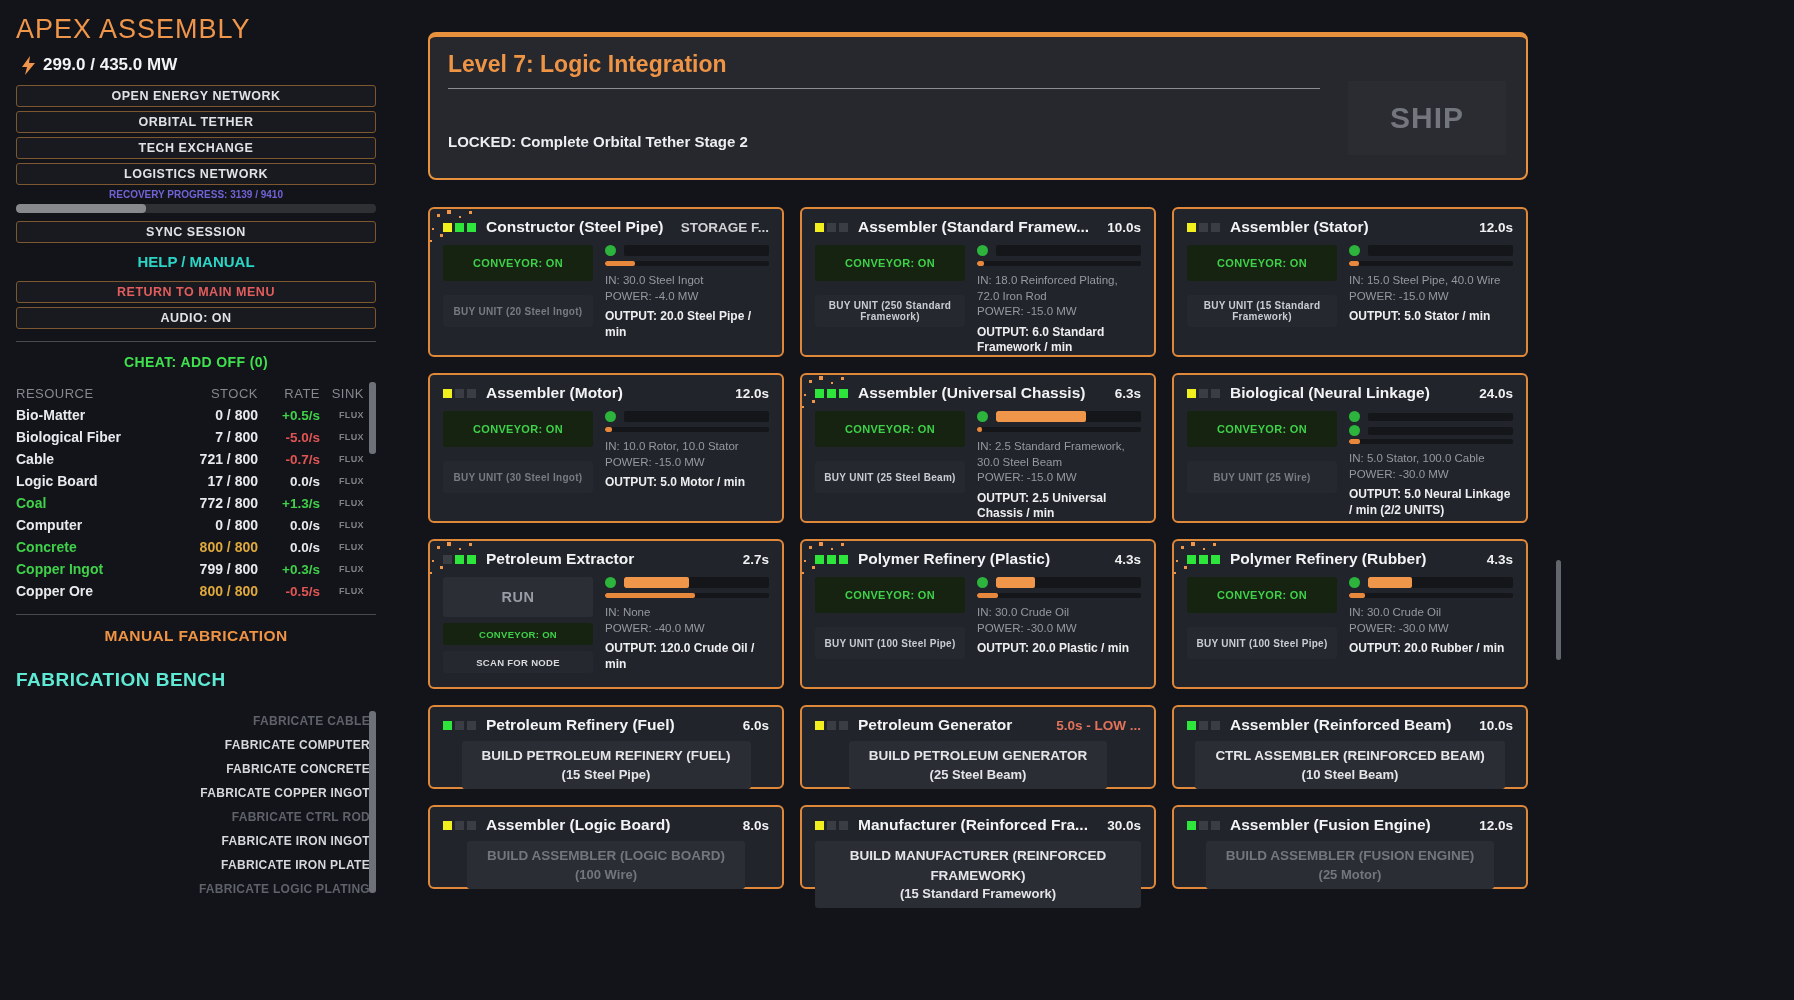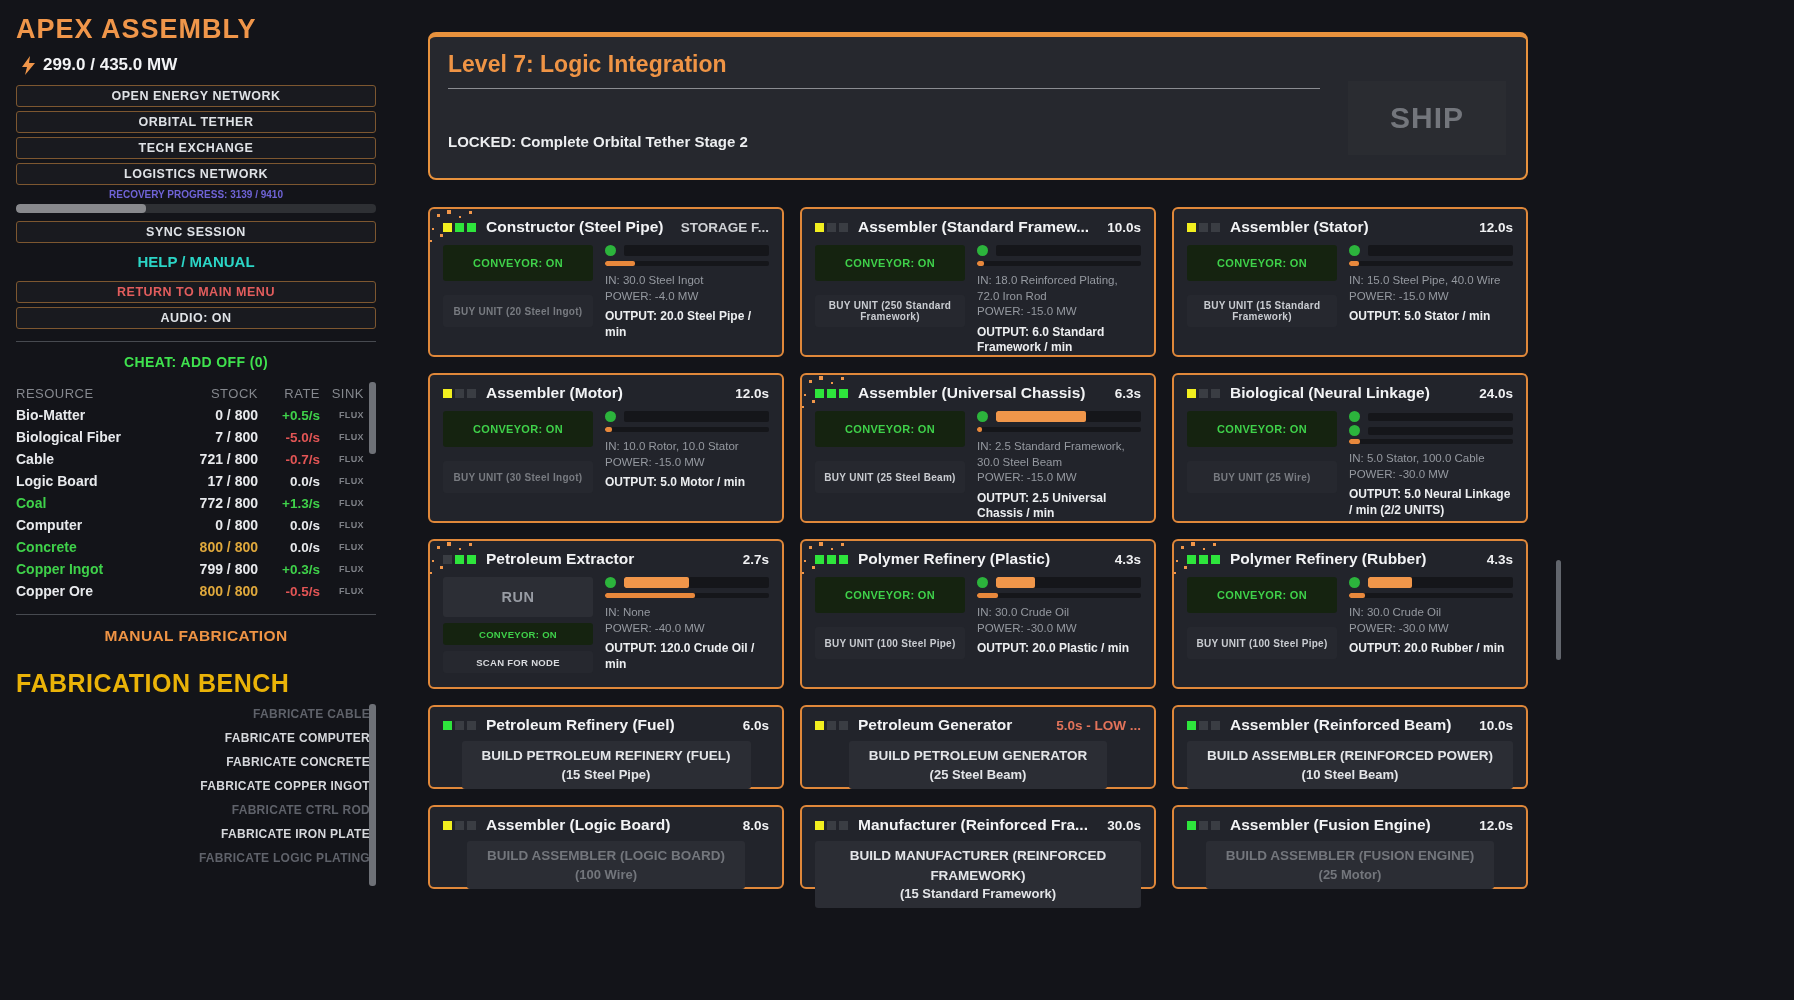--- a/index.html
+++ b/index.html
@@ -1,20 +1,20 @@
 <!DOCTYPE html>
 <html><head>
 <meta charset="utf-8">
 <style>
   html,body{margin:0;padding:0;background:#131419;}
   body{width:1794px;height:1000px;position:relative;overflow:hidden;
        font-family:"Liberation Sans", sans-serif;color:#e8eaed;
        -webkit-font-smoothing:antialiased;}
   .sidebar{position:absolute;left:16px;top:14px;width:360px;}
-  .app-title{font-size:27px;font-weight:bold;color:#f0964a;letter-spacing:1px;margin:0 0 10px 0;}
+  .app-title{font-size:27px;font-weight:normal;color:#f0964a;letter-spacing:1px;margin:0 0 10px 0;}
   .power-row{display:flex;align-items:center;gap:8px;font-size:17px;font-weight:bold;color:#f2f3f5;margin:0 0 10px 6px;}
   .bolt{width:13px;height:19px;display:inline-block;}
   .side-btn{height:20px;border:1px solid #7d5730;border-radius:3px;background:#191a1f;
             display:flex;align-items:center;justify-content:center;font-size:12.5px;font-weight:bold;
             color:#dfe2e6;letter-spacing:.5px;margin-bottom:4px;cursor:pointer;}
   .side-btn.red{color:#e25d5d;}
   .recovery-label{text-align:center;font-size:10px;font-weight:bold;color:#6f63d6;margin:3px 0 4px;}
   .recovery-bar{height:9px;border-radius:4px;background:#2e3034;margin-bottom:8px;overflow:hidden;}
   .recovery-fill{height:100%;background:#88898d;border-radius:4px;}
   .help-link{text-align:center;font-size:15px;font-weight:bold;color:#2bd5c6;margin:10px 0 11px;cursor:pointer;}
@@ -23,21 +23,21 @@
   .rt-wrap{position:relative;padding-right:12px;}
   .rt-row{display:grid;grid-template-columns:1fr 80px 62px 44px;align-items:center;height:22px;}
   .rt-head span{font-size:13px;color:#85888e;letter-spacing:.5px;font-weight:400;}
   .rt-name{font-size:14px;font-weight:bold;}
   .rt-stock{font-size:14px;font-weight:bold;text-align:right;}
   .rt-rate{font-size:13.5px;font-weight:bold;text-align:right;}
   .rt-sink{font-size:9px;font-weight:bold;color:#7e8187;text-align:right;letter-spacing:.4px;}
   .c-white{color:#e8eaed}.c-green{color:#3fd14a}.c-red{color:#e25555}.c-amber{color:#e0a93c}
   .vscroll{position:absolute;right:0;width:7px;border-radius:3px;background:#6e7177;}
   .manual-fab{text-align:center;font-size:15.5px;font-weight:bold;color:#ef9445;letter-spacing:.4px;margin:12px 0 4px;}
-  .bench-title{font-size:25px;font-weight:bold;color:#eab308;letter-spacing:.5px;margin:24px 0 4px;}
+  .bench-title{font-size:19px;font-weight:bold;color:#5eead4;letter-spacing:.5px;margin:24px 0 18px;}
   .fab-wrap{position:relative;padding-right:6px;}
   .fab-item{height:24px;display:flex;align-items:center;justify-content:flex-end;
             font-size:12px;font-weight:bold;color:#d6d8dc;letter-spacing:.3px;cursor:pointer;}
   .fab-item.disabled{color:#5f626a;}
   
   .level-panel{position:absolute;left:428px;top:32px;width:1100px;height:148px;background:#26282e;
                border:2px solid #e8923d;border-top-width:5px;border-radius:8px;box-sizing:border-box;}
   .level-title{font-size:23px;font-weight:bold;color:#ef9445;margin:14px 0 0 18px;}
   .level-hr{border:none;border-top:1px solid #8b8d92;width:872px;margin:10px 0 0 18px;}
   .locked-text{font-size:15px;font-weight:bold;color:#eceef0;margin:44px 0 0 18px;}
@@ -181,20 +181,21 @@
   <hr class="divider">
   <div class="manual-fab">MANUAL FABRICATION</div>
   <div class="bench-title">FABRICATION BENCH</div>
   <div class="fab-wrap">
     <div id="fab-items">
         <div class="fab-item disabled">FABRICATE CABLE</div>
         <div class="fab-item">FABRICATE COMPUTER</div>
         <div class="fab-item">FABRICATE CONCRETE</div>
         <div class="fab-item">FABRICATE COPPER INGOT</div>
         <div class="fab-item disabled">FABRICATE CTRL ROD</div>
+        <div class="fab-item">FABRICATE IRON INGOT</div>
         <div class="fab-item">FABRICATE IRON PLATE</div>
         <div class="fab-item disabled">FABRICATE LOGIC PLATING</div>
       </div>
     <div class="vscroll" style="top:2px;height:182px;"></div>
   </div>
 </div>
 
 <div class="level-panel">
   <div class="level-title">Level 7: Logic Integration</div>
   <hr class="level-hr">
@@ -581,21 +582,21 @@
       <span class="indicators">
           <span class="ind ind-green"></span>
           <span class="ind ind-dark"></span>
           <span class="ind ind-dark"></span>
         </span>
       <span class="card-title">Assembler (Reinforced Beam)</span>
       <span class="card-right hr-white">10.0s</span>
     </div>
     <div class="build-row">
       <div class="build-btn">
-        <div class="build-l1">BUILD ASSEMBLER (REINFORCED POWER)</div>
+        <div class="build-l1">CTRL ASSEMBLER (REINFORCED BEAM)</div>
         <div class="build-l2">(10 Steel Beam)</div>
       </div>
     </div>
   </div>
     <div class="card build">
     <div class="card-header">
       <span class="indicators">
           <span class="ind ind-yellow"></span>
           <span class="ind ind-dark"></span>
           <span class="ind ind-dark"></span>

